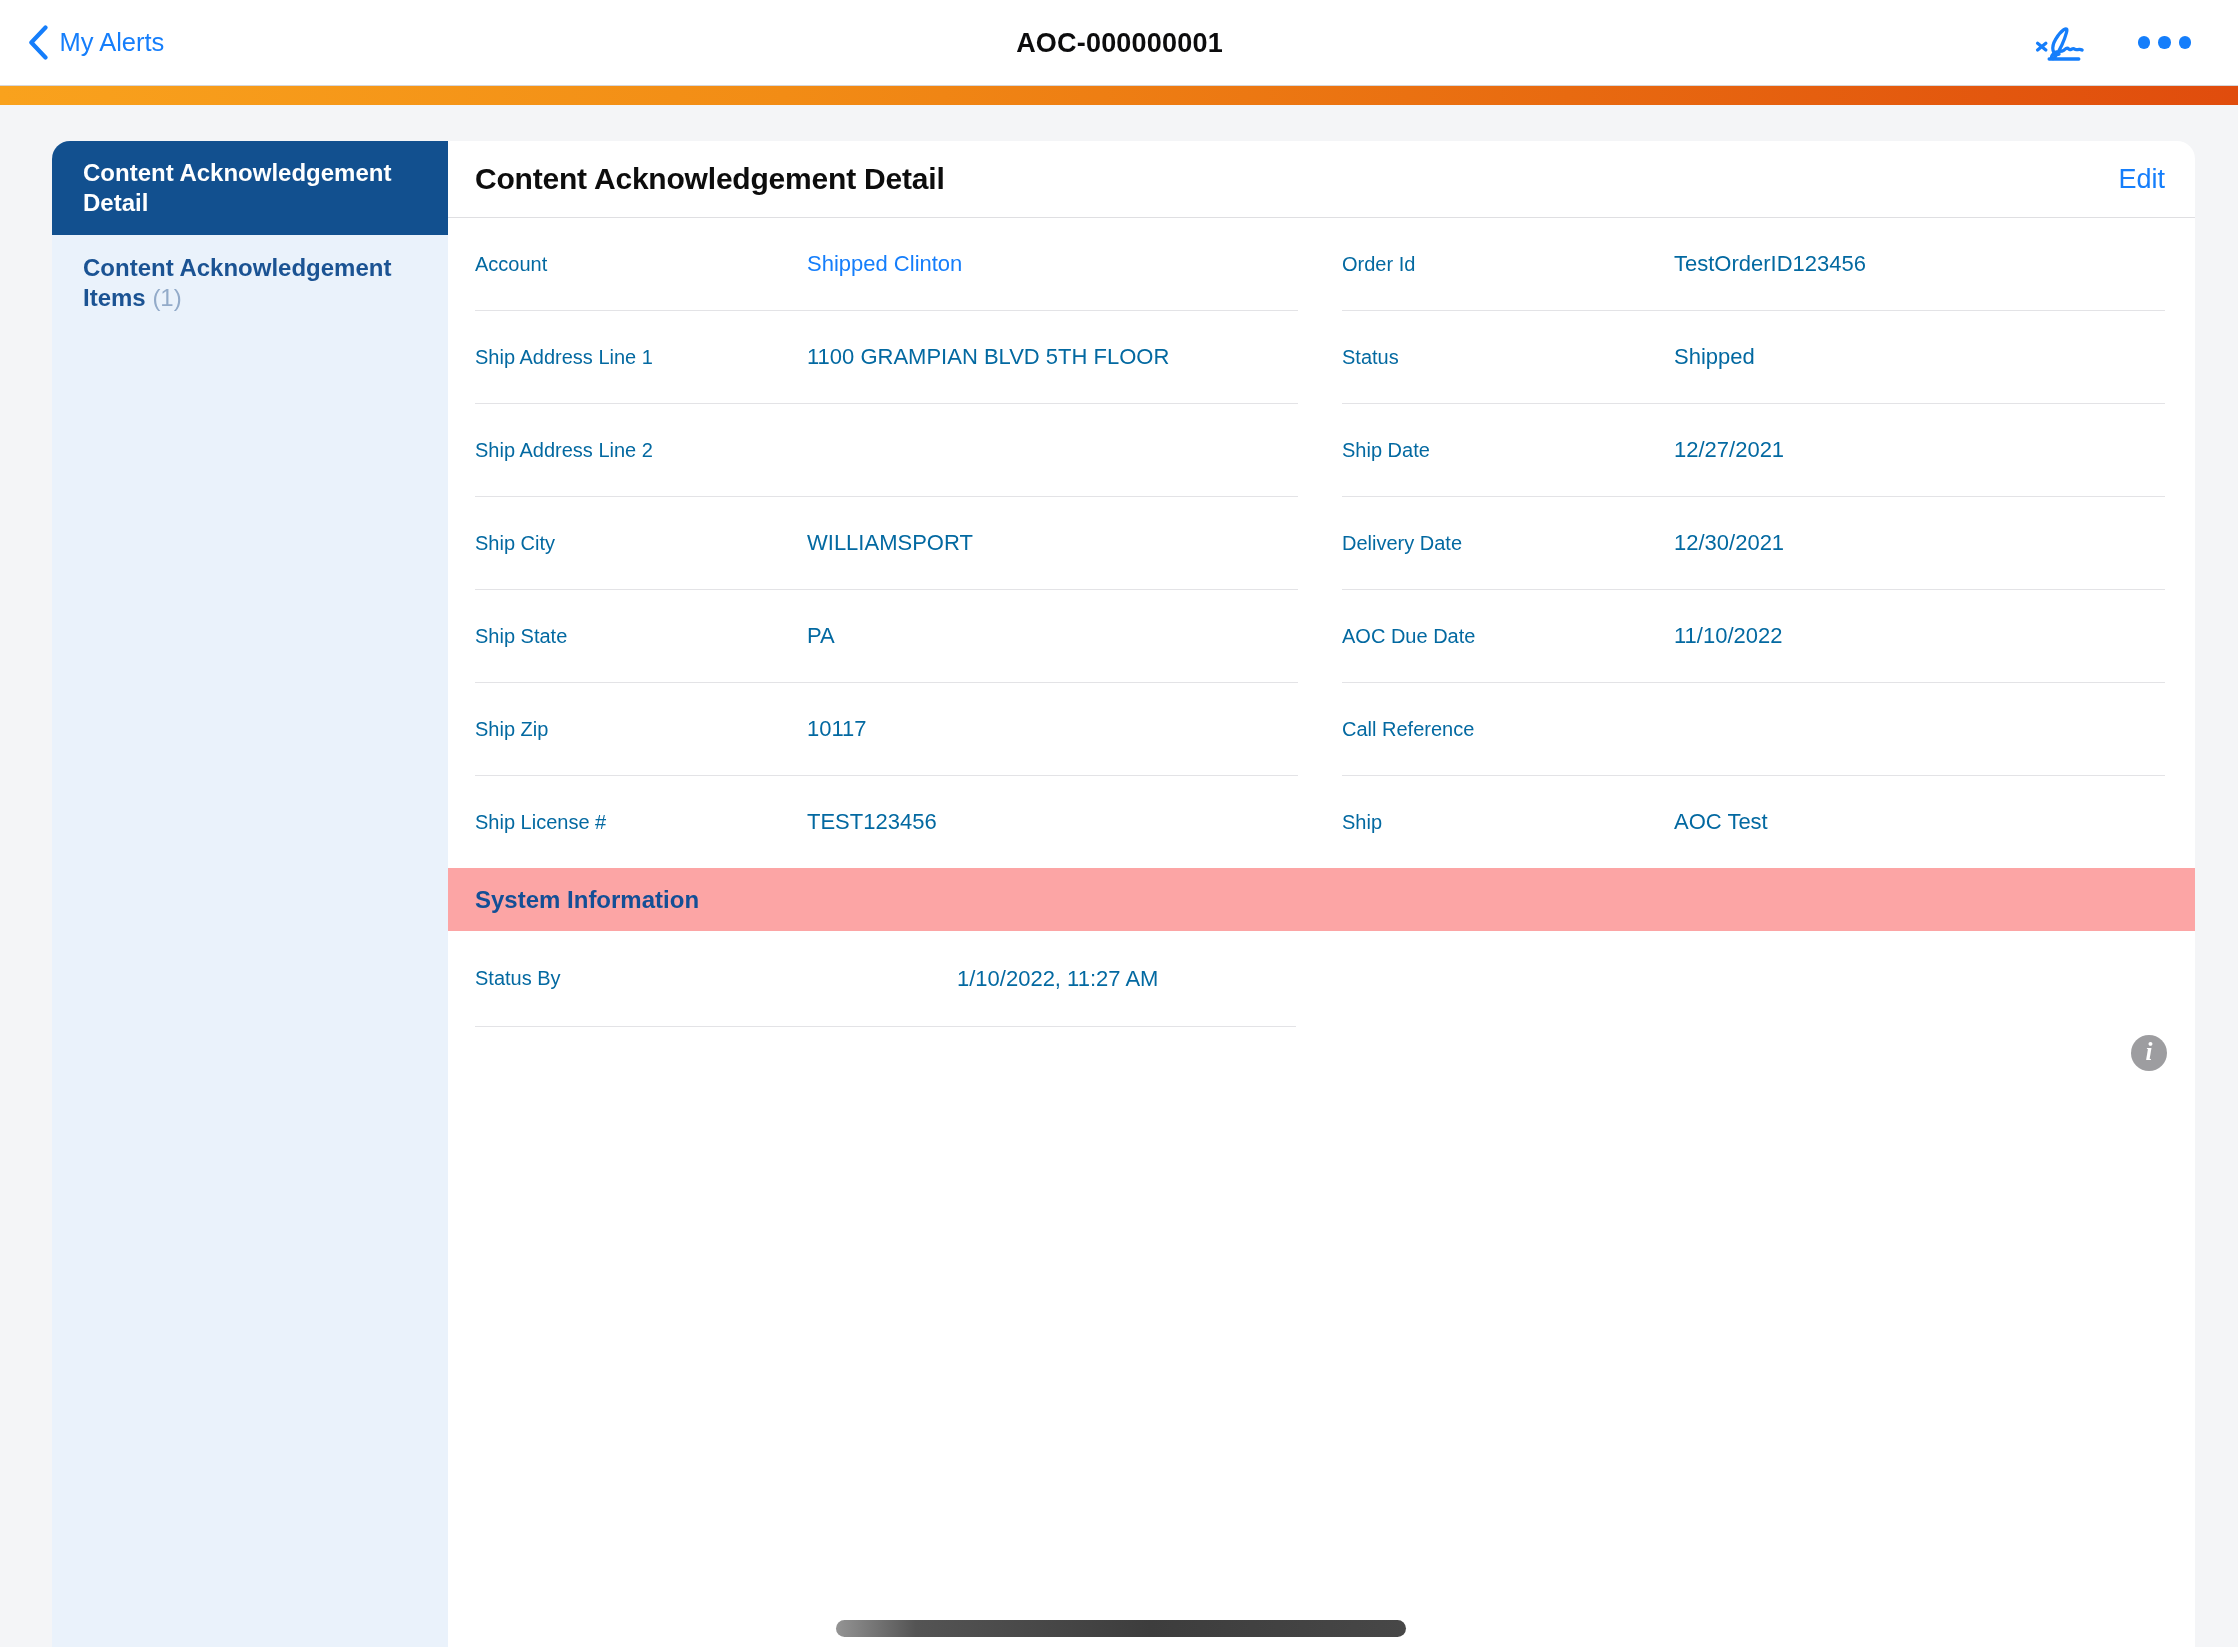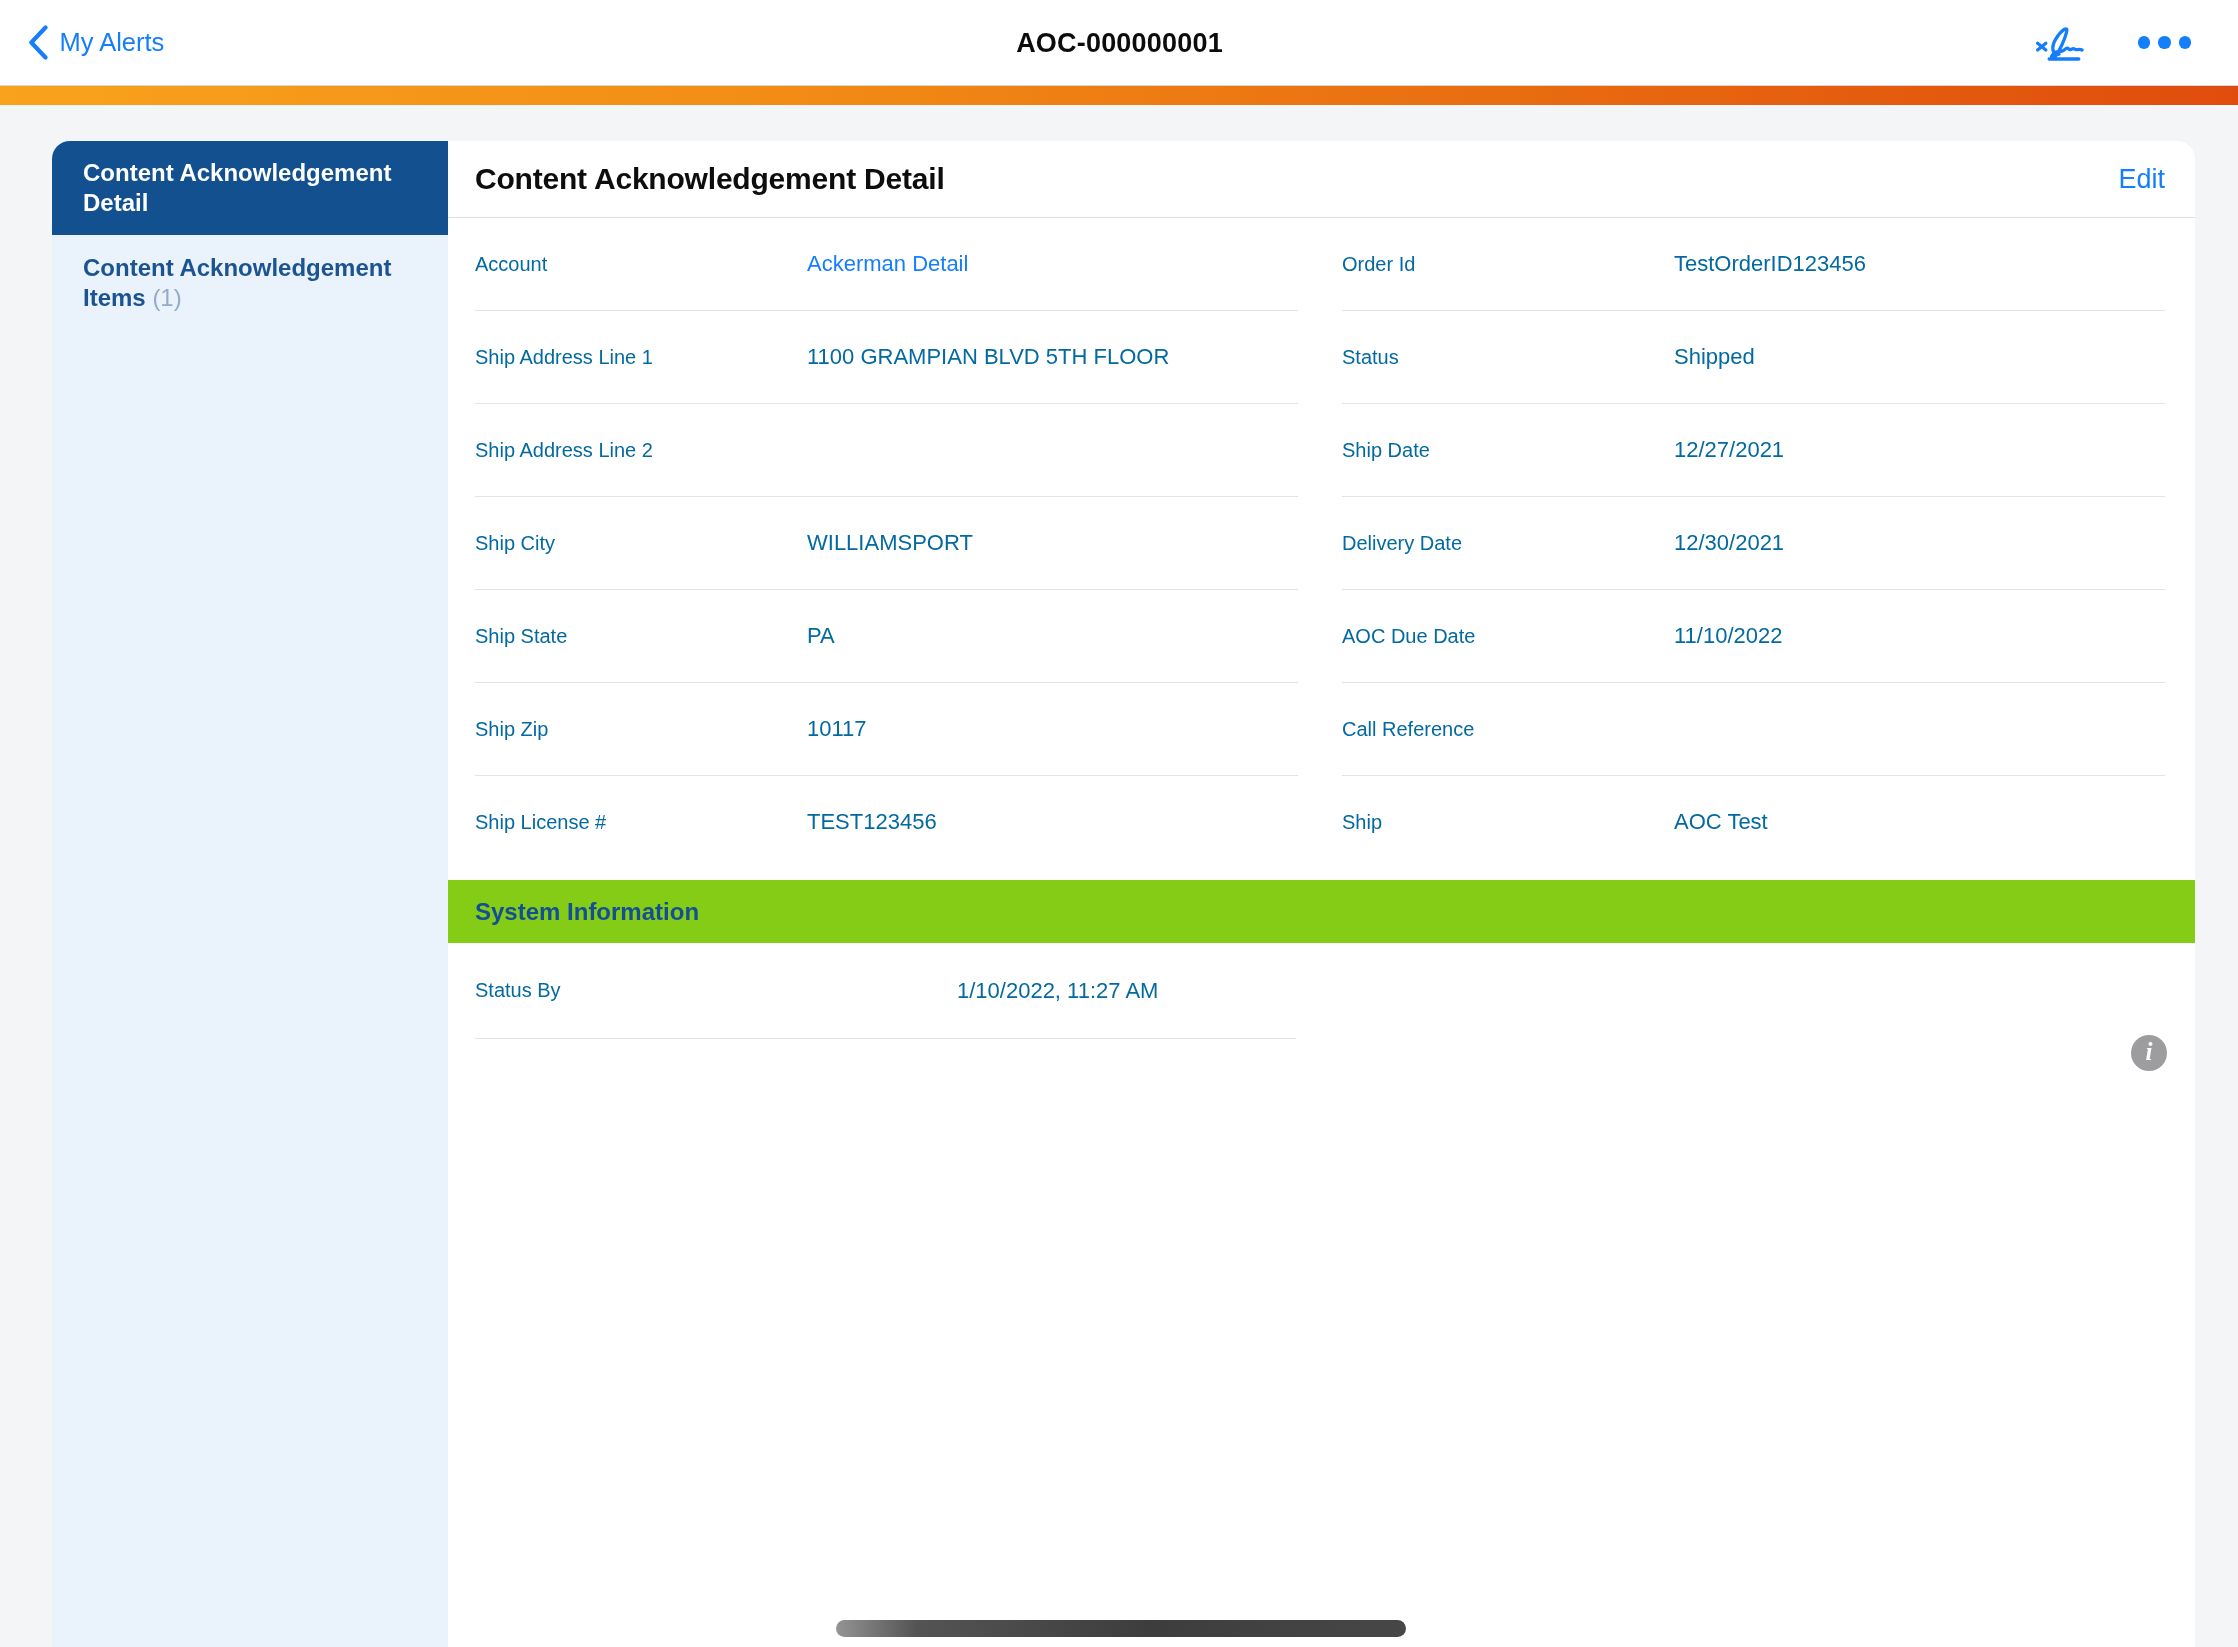--- a/index.html
+++ b/index.html
@@ -71,21 +71,21 @@
   .frow{
     height:92px;display:flex;align-items:center;
     border-bottom:1.6px solid #e3e3e6;
   }
   .frow.last{border-bottom:none;}
   .f-label{width:332px;flex:0 0 332px;font-size:20px;color:#0369a1;}
   .f-value{font-size:22px;color:#0369a1;white-space:nowrap;}
   .f-value.link{color:#157efb;cursor:pointer;}
   
   .sys-band{
-    margin:12px -30px 0 -27px;height:63px;background:#84cc16;
+    margin:0 -30px 0 -27px;height:63px;background:#fca5a5;
     display:flex;align-items:center;padding-left:27px;
     font-size:24px;font-weight:700;color:#134f96;
   }
   .created-row{
     width:821px;height:95px;display:flex;align-items:center;
     border-bottom:1.6px solid #e3e3e6;
   }
   .created-row .f-label{width:482px;flex:0 0 482px;}
   
   .info-btn{
@@ -154,21 +154,21 @@
       <div class="card-title">Content Acknowledgement Detail</div>
       <div class="edit-link">Edit</div>
     </div>
     <div class="card-header-rule"></div>
 
     <div class="field-cols">
 
       <div class="fcol">
         <div class="frow">
           <div class="f-label">Account</div>
-          <div class="f-value link">Ackerman Detail</div>
+          <div class="f-value link">Shipped Clinton</div>
         </div>
         <div class="frow">
           <div class="f-label">Ship Address Line 1</div>
           <div class="f-value">1100 GRAMPIAN BLVD 5TH FLOOR</div>
         </div>
         <div class="frow">
           <div class="f-label">Ship Address Line 2</div>
           <div class="f-value"></div>
         </div>
         <div class="frow">

